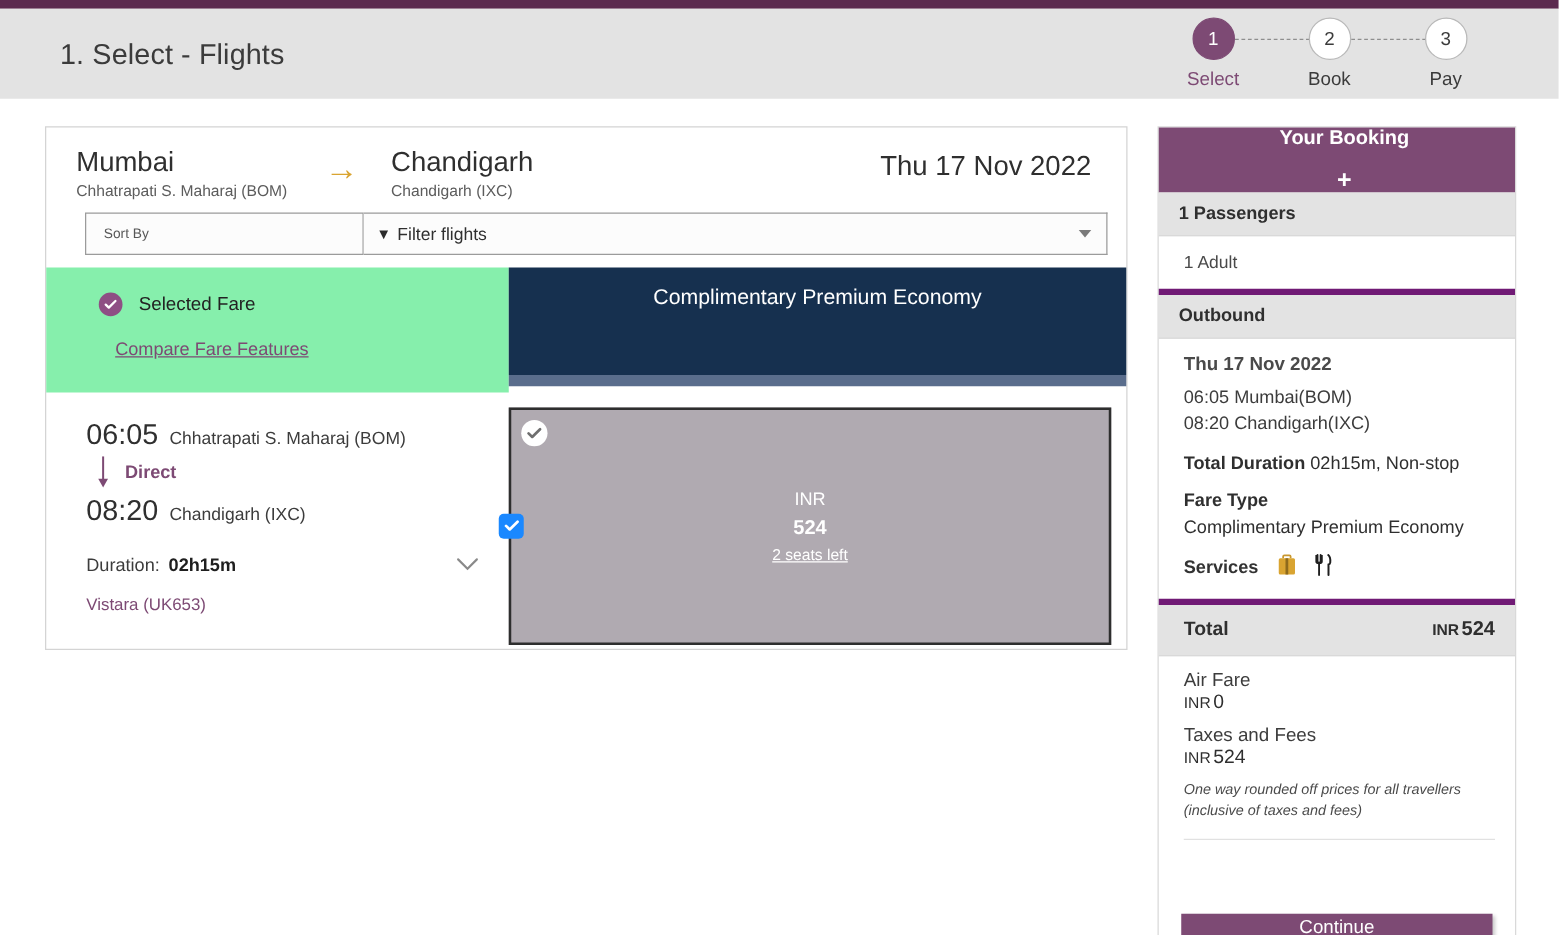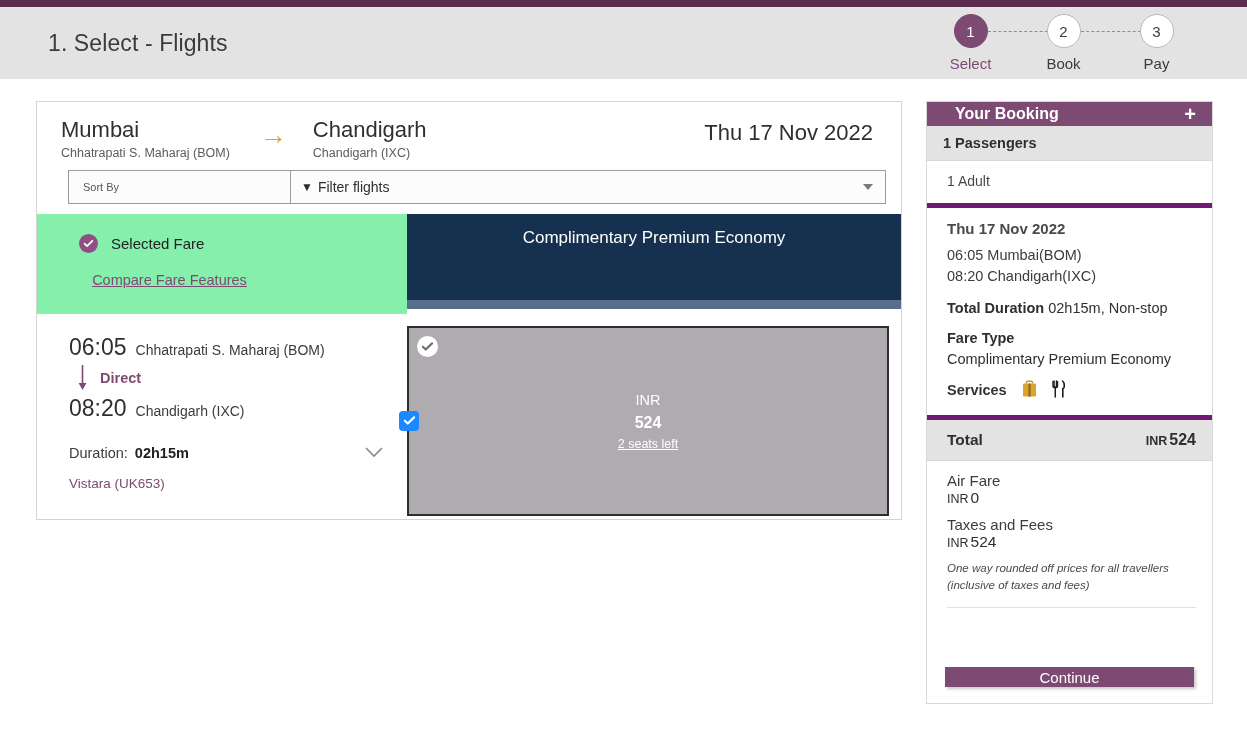--- a/index.html
+++ b/index.html
@@ -141,23 +141,23 @@
     width: 20px; height: 20px; border-radius: 4px; background: #1a88ff;
     display: flex; align-items: center; justify-content: center;
   }
   .cell-cur { font-size: 14.5px; line-height: 1.5; }
   .cell-amt { font-size: 16px; font-weight: bold; line-height: 1.4; }
   .cell-seats { font-size: 12.5px; margin-top: 3px; text-decoration: underline; }
 
   
   .sidebar { width: 287px; background: #ffffff; border: 1px solid #d9d9d9; }
   .sb-header {
-    background: #7d4a74; color: #ffffff; height: 24px;
+    background: #7d4a74; color: #ffffff; height: 52px;
     display: flex; align-items: center; justify-content: space-between;
-    padding: 0 16px 0 28px; font-size: 16px; font-weight: bold;
+    padding: 0 16px 0 28px; font-size: 16px; font-weight: bold; flex-direction: column;
   }
   .sb-plus { font-size: 20px; font-weight: bold; line-height: 1; }
   .sb-section-head {
     background: #e3e3e3; padding: 9px 16px; font-size: 14.5px;
     font-weight: bold; color: #2f2f2f; border-bottom: 1px solid #d9d9d9;
   }
   .sb-block { padding: 12px 16px 14px 20px; border-bottom: 5px solid #701a75; }
   .sb-pax { font-size: 14px; color: #494949; }
   .sb-date { font-size: 15px; font-weight: bold; color: #4a4a4a; margin-bottom: 8px; }
   .sb-leg { font-size: 14.5px; color: #3c3c3c; line-height: 1.48; }
@@ -314,20 +314,21 @@
     <div class="sb-header">
       <span>Your Booking</span>
       <span class="sb-plus">+</span>
     </div>
 
     <div class="sb-section-head">1 Passengers</div>
     <div class="sb-block">
       <div class="sb-pax">1 Adult</div>
     </div>
 
+    <div class="sb-section-head">Outbound</div>
     <div class="sb-block">
       <div class="sb-date">Thu 17 Nov 2022</div>
       <div class="sb-leg">06:05 Mumbai(BOM)</div>
       <div class="sb-leg">08:20 Chandigarh(IXC)</div>
       <div class="sb-kv">
         <b>Total Duration</b>
         <span>02h15m, Non-stop</span>
       </div>
       <div class="sb-kv">
         <b>Fare Type</b><br>

